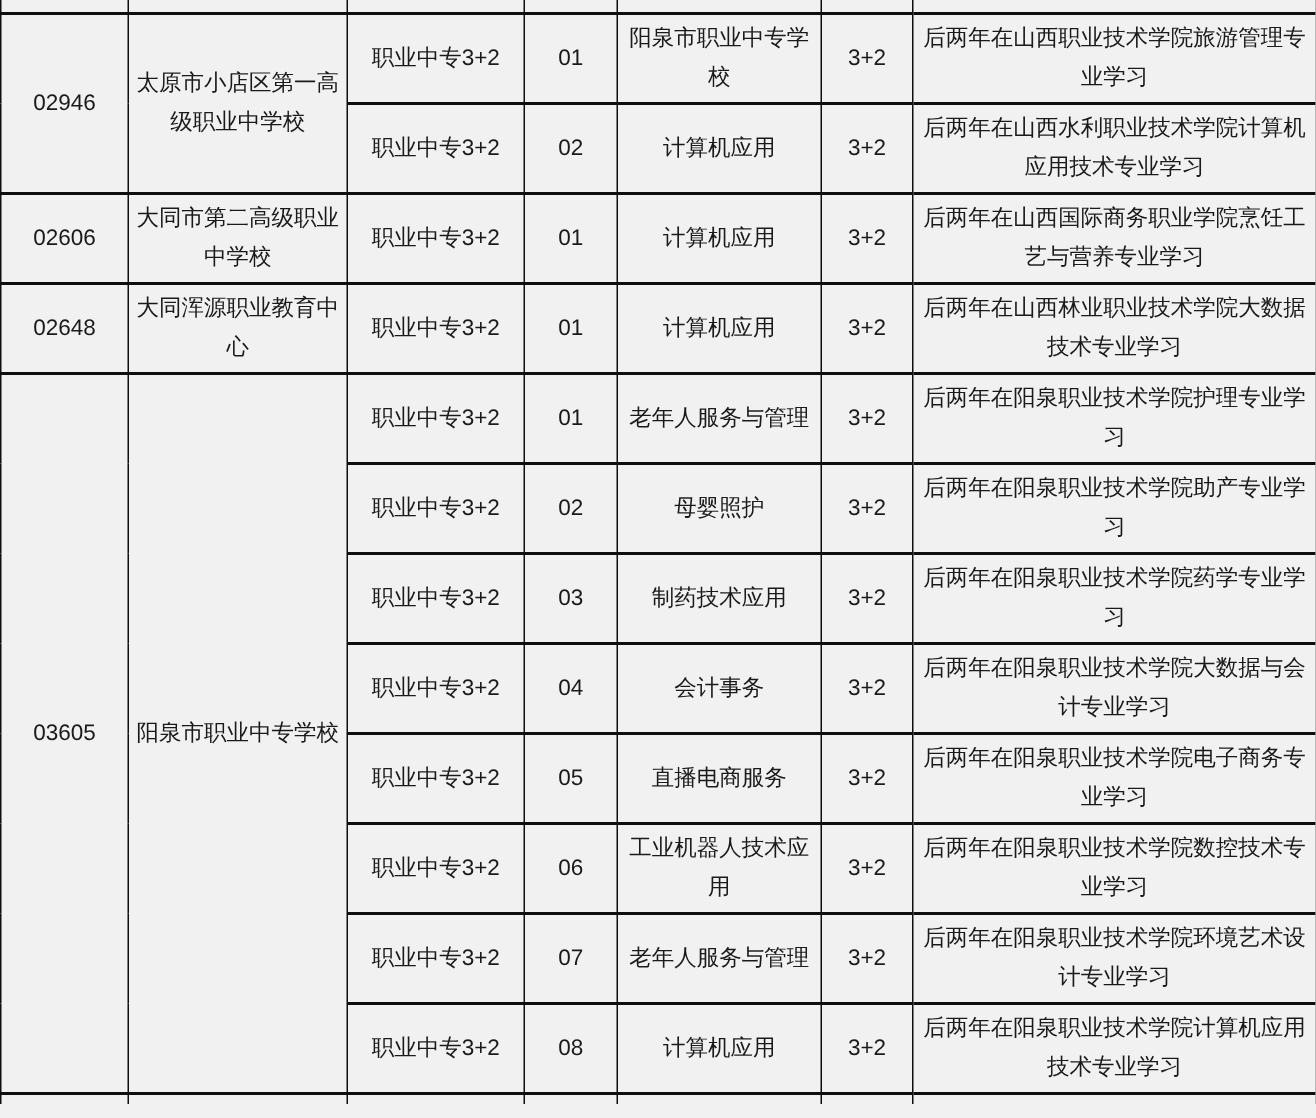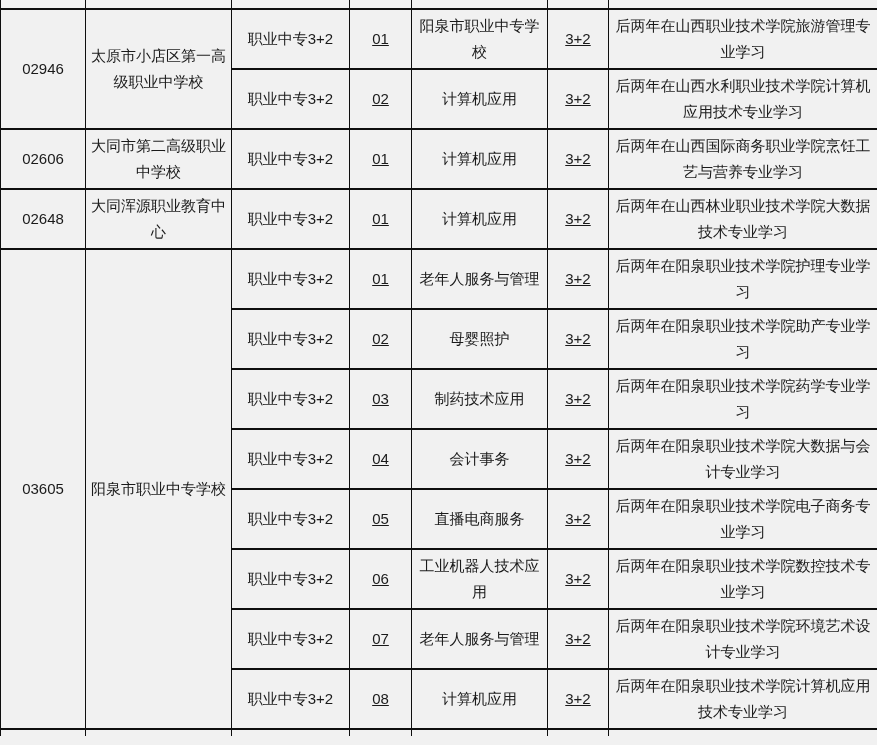--- a/index.html
+++ b/index.html
@@ -41,21 +41,21 @@
     text-align: left;
     padding-left: 9px;
     padding-right: 8px;
   }
   td.c-note {
     text-align: left;
     padding-left: 7px;
     padding-right: 13px;
     margin-top: 36px;
   }
-  td.c-mcode, td.c-sys { border-right-width: 2px; text-decoration: underline; }
+  td.c-mcode, td.c-sys { border-right-width: 2px; }
   
   tr.partial-top td {
     height: 8px;
     border-top: none;
   }
   tr.partial-bottom td {
     height: 6px;
     border-bottom: none;
   }
 </style>

